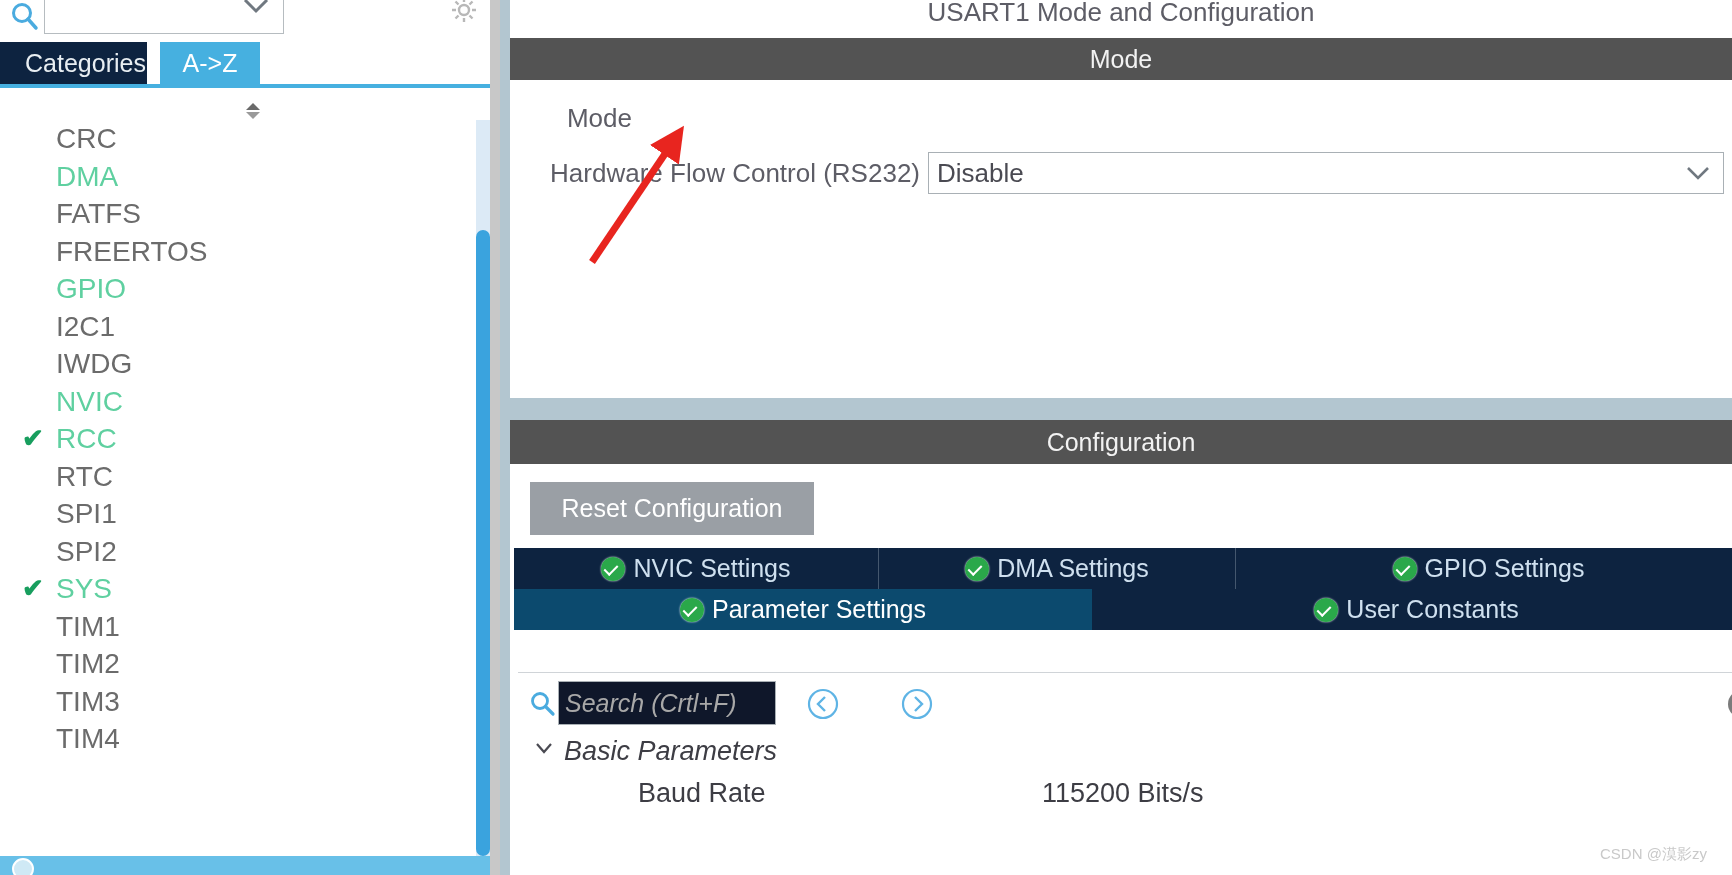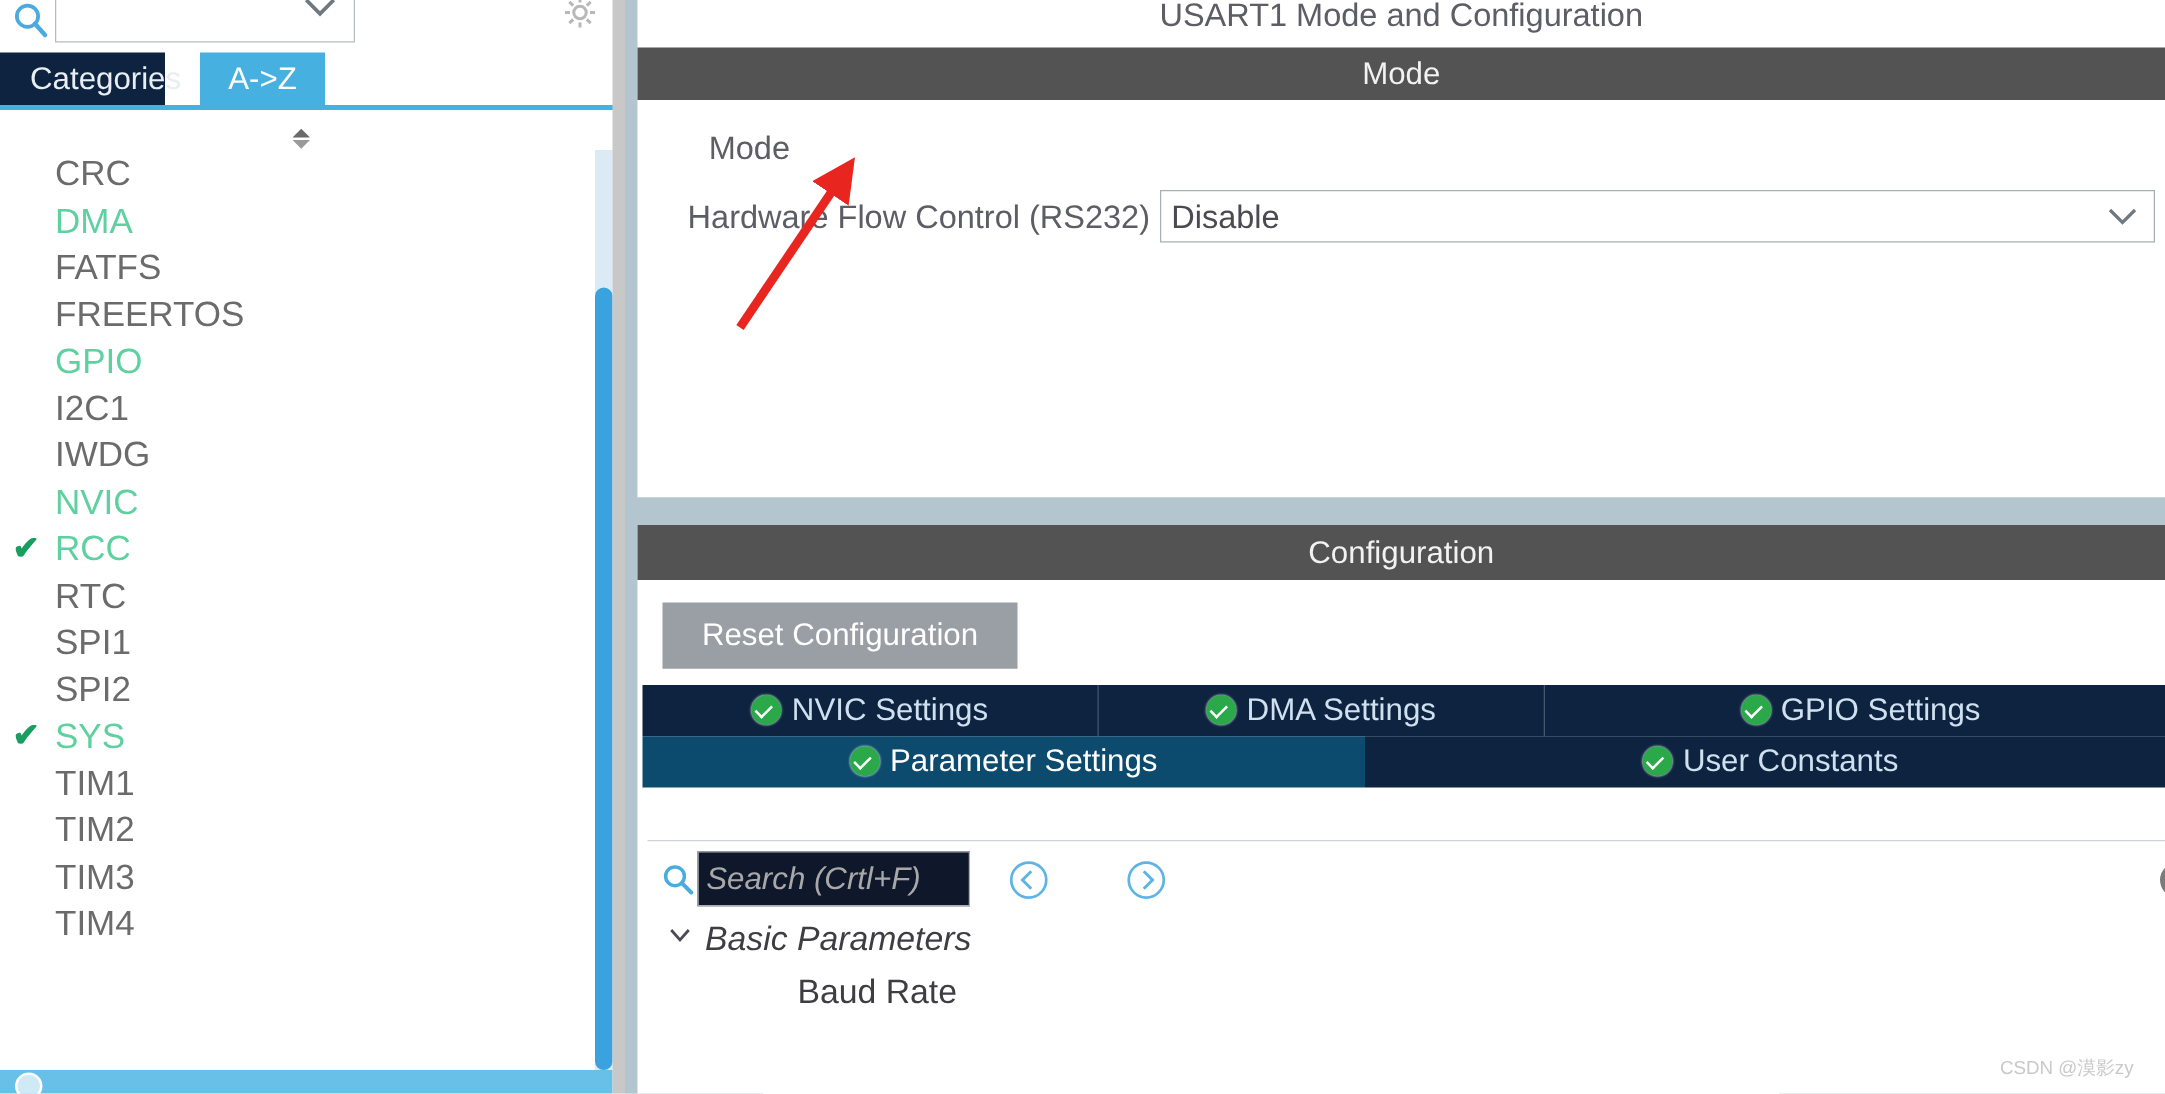--- a/index.html
+++ b/index.html
@@ -33,28 +33,28 @@
   }
   
   #left-tabs{
     position:absolute;left:0;top:42px;width:500px;height:44px;
   }
   .ltab{
     position:absolute;top:0;height:42px;line-height:42px;
     font-size:25px;color:#e8eef2;text-align:center;
     box-sizing:border-box;
   }
-  #tab-categories{left:0;width:132px;background:#0d2340;padding-left:24px;}
+  #tab-categories{left:0;width:147px;background:#0d2340;padding-left:24px;}
   #tab-az{left:160px;width:100px;background:#46b0e0;color:#ffffff;}
   #left-tabs-underline{
     position:absolute;left:0;top:84px;width:500px;height:4px;background:#46b0e0;
   }
   
   #ip-list{
-    position:absolute;left:4px;top:88px;width:474px;height:768px;
+    position:absolute;left:16px;top:88px;width:474px;height:768px;
     background:#ffffff;overflow:hidden;
   }
   #list-spinner{
     position:absolute;left:225px;top:12px;width:24px;height:22px;
   }
   #ip-items{
     position:absolute;left:0;top:32px;width:474px;
   }
   .ip-item{
     position:relative;height:37.5px;line-height:37.5px;
@@ -371,20 +371,21 @@
       <div id="group-row">
         <span id="group-caret">
           <svg width="24" height="24" viewBox="0 0 24 24">
             <polyline points="5,8 12,16 19,8" fill="none" stroke="#4a4a52" stroke-width="2.2"></polyline>
           </svg>
         </span>
         <span id="group-label">Basic Parameters</span>
       </div>
       <div id="param-row-0">
         <span class="param-name">Baud Rate</span>
+        <span class="param-value">115200 Bits/s</span>
       </div>
     </div>
   </div>
 </div>
 
 <div id="annotation-arrow">
   <svg width="180" height="160" viewBox="0 0 180 160">
     <defs>
       <marker id="arrowhead" markerWidth="5" markerHeight="5" refX="2.2" refY="2.5" orient="auto">
         <polygon points="0,0 5,2.5 0,5" fill="#e8251f"></polygon>

